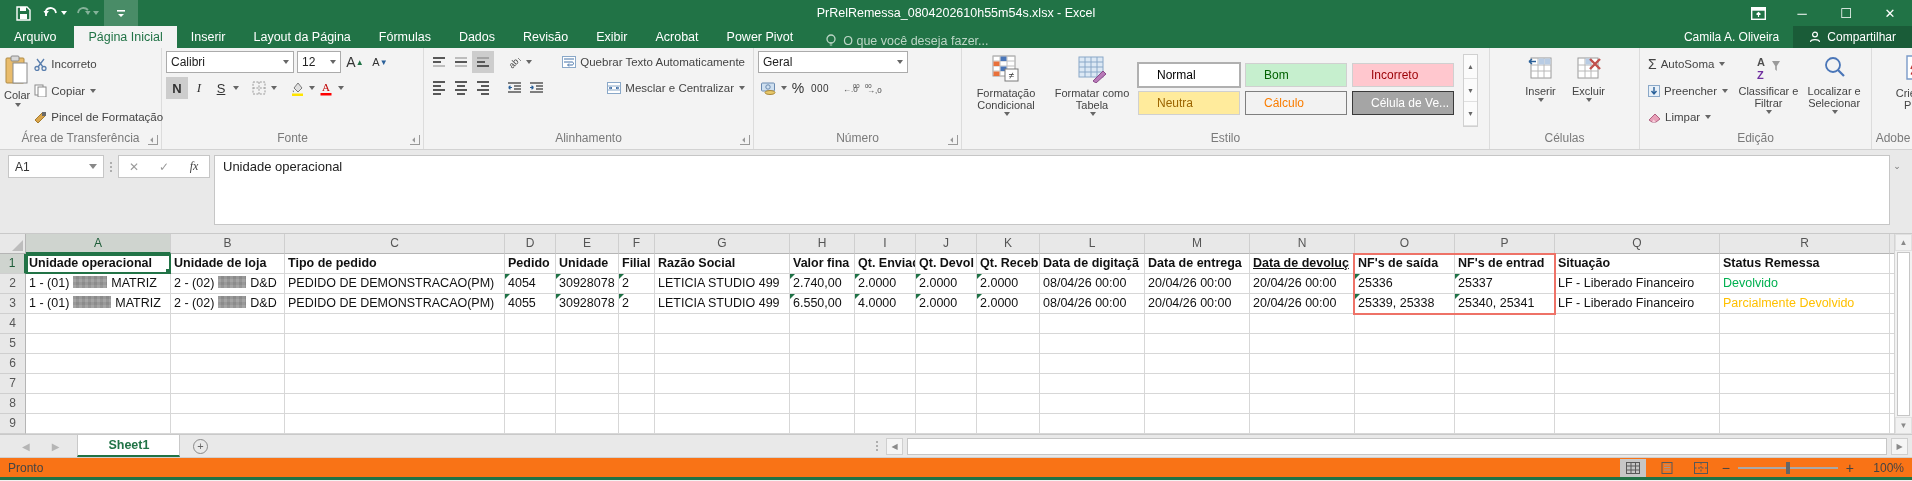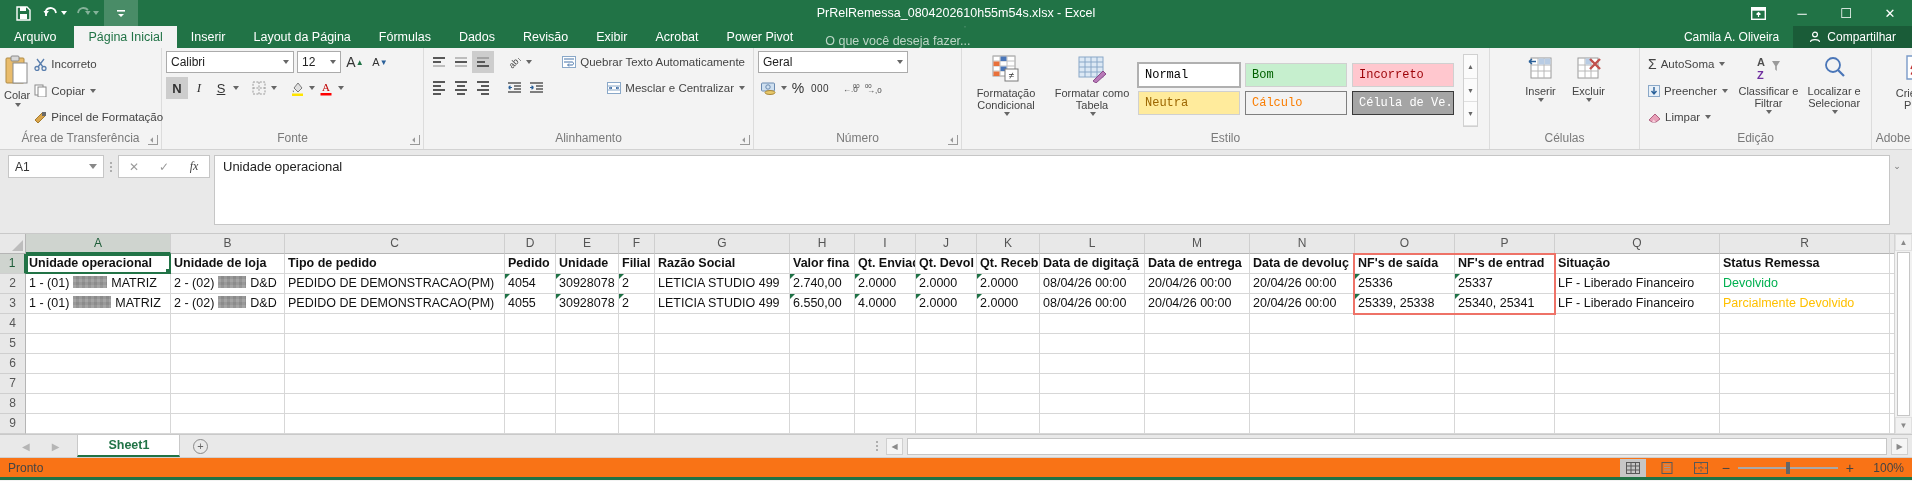--- a/index.html
+++ b/index.html
@@ -16,21 +16,21 @@
   .qbtn.disabled { opacity:.45; }
   .dropcaret { width:0; height:0; border-left:3px solid transparent; border-right:3px solid transparent; border-top:4px solid #fff; margin-left:2px; }
   .win-title { position:absolute; left:0; right:0; text-align:center; color:#fff; font-size:12.5px; pointer-events:none; }
   .wincontrols { margin-left:auto; display:flex; height:100%; }
   .wincontrols .wbtn { width:44px; height:26px; display:flex; align-items:center; justify-content:center; color:#fff; font-size:13px; }
 
   
   .tabrow { height:22px; background:#217346; display:flex; align-items:stretch; position:relative; }
   .rtab { padding:0 14px; display:flex; align-items:center; color:#fff; font-size:12.5px; white-space:nowrap; }
   .rtab.active { background:#f3f3f3; color:#217346; }
-  .tellme { display:flex; align-items:flex-end; gap:6px; color:#bcd6c6; margin-left:18px; font-size:12.5px;flex-direction:column; }
+  .tellme { display:flex; align-items:flex-end; gap:6px; color:#bcd6c6; margin-left:18px; font-size:12.5px; }
   .tab-right { margin-left:auto; display:flex; align-items:center; }
   .username { color:#fff; font-size:12px; margin-right:14px; }
   .sharebtn { background:#1a5c38; color:#fff; height:100%; display:flex; align-items:center; gap:6px; padding:0 16px; font-size:12px; }
 
   
   .ribbon { height:102px; background:#f3f3f3; border-bottom:1px solid #d2d2d2; display:flex; }
   .rgroup { position:relative; flex-shrink:0; border-right:1px solid #dcdcdc; display:flex; flex-direction:column; }
   .rg-content { flex:1; padding:3px 4px 0 4px; display:flex; }
   .rg-label { height:19px; text-align:center; font-size:12px; color:#7a7a7a; position:relative; line-height:17px; white-space:nowrap; }
   .launcher { position:absolute; right:3px; bottom:4px; width:10px; height:10px; border-right:1px solid #999; border-bottom:1px solid #999; }
@@ -40,21 +40,21 @@
   .smallcol { display:flex; flex-direction:column; justify-content:space-between; padding:2px 0; }
   .sbtn { display:flex; align-items:center; gap:4px; font-size:11.5px; color:#444; height:22px; padding:0 4px; white-space:nowrap; }
   .combo { background:#fff; border:1px solid #ababab; height:22px; display:flex; align-items:center; padding:0 4px; font-size:12px; color:#222; }
   .combo .car { margin-left:auto; width:0;height:0;border-left:3.5px solid transparent;border-right:3.5px solid transparent;border-top:4px solid #666; }
   .tgl { min-width:22px; height:22px; display:flex; align-items:center; justify-content:center; color:#333; font-size:13px; }
   .tgl.on { background:#cdcdcd; }
   .minicar { width:0;height:0;border-left:3px solid transparent;border-right:3px solid transparent;border-top:4px solid #666; margin-left:1px; }
   .vline { width:1px; background:#dcdcdc; margin:3px 4px; }
   .bars { display:inline-flex; flex-direction:column; gap:2px; justify-content:center; }
   .bars i { display:block; height:2px; background:#585858; }
-  .stylechip { width:102px; height:24px; border:1px solid #d0d0d0; display:flex; align-items:center; padding:0 6px; font-size:12px; white-space:nowrap; overflow:hidden;font-family:Liberation Mono, monospace; }
+  .stylechip { width:102px; height:24px; border:1px solid #d0d0d0; display:flex; align-items:center; padding:0 18px; font-size:12px; white-space:nowrap; overflow:hidden; }
   .stylechip.sel { outline:2px solid #b0b0b0; outline-offset:-1px; border:1px solid #fff; }
   .gallery { display:grid; grid-template-columns:repeat(3,104px); grid-auto-rows:27px; gap:1px 3px; align-content:center; }
   .galscroll { width:15px; border:1px solid #d0d0d0; background:#fbfbfb; display:flex; flex-direction:column; margin:3px 0 3px 3px; }
   .galscroll span { flex:1; display:flex; align-items:center; justify-content:center; font-size:7px; color:#666; border-bottom:1px solid #e0e0e0; }
 
   
   .fbar { height:84px; background:#e9e9e9; border-bottom:1px solid #c9c9c9; position:relative; padding:5px 8px 8px 8px; display:flex; align-items:flex-start; }
   .namebox { width:96px; height:23px; background:#fff; border:1px solid #c6c6c6; display:flex; align-items:center; padding:0 6px; font-size:12px; }
   .namebox .car { margin-left:auto; width:0;height:0;border-left:4px solid transparent;border-right:4px solid transparent;border-top:5px solid #888; }
   .fdots { width:14px; display:flex; flex-direction:column; align-items:center; gap:2px; padding-top:7px; }
@@ -625,21 +625,21 @@
           <div class="g-cell hdr" style="width: 51px;">Pedido</div>
           <div class="g-cell hdr" style="width: 63px;">Unidade</div>
           <div class="g-cell hdr" style="width: 36px;">Filial</div>
           <div class="g-cell hdr" style="width: 135px;">Razão Social</div>
           <div class="g-cell hdr" style="width: 65px;">Valor fina</div>
           <div class="g-cell hdr" style="width: 61px;">Qt. Enviad</div>
           <div class="g-cell hdr" style="width: 61px;">Qt. Devol</div>
           <div class="g-cell hdr" style="width: 63px;">Qt. Receb</div>
           <div class="g-cell hdr" style="width: 105px;">Data de digitaçã</div>
           <div class="g-cell hdr" style="width: 105px;">Data de entrega</div>
-          <div class="g-cell hdr" style="width: 105px;">Data de devoluç</div>
+          <div class="g-cell hdr" style="width: 105px; text-decoration: underline;">Data de devoluç</div>
           <div class="g-cell hdr" style="width: 100px;">NF's de saída</div>
           <div class="g-cell hdr" style="width: 100px;">NF's de entrad</div>
           <div class="g-cell hdr" style="width: 165px;">Situação</div>
           <div class="g-cell hdr" style="width: 170px;">Status Remessa</div>
           <div class="g-cell hdr" style="width: 40px;"></div>
         </div>
         <div class="g-row">
           <div class="g-rownum">2</div>
           <div class="g-cell" style="width: 145px;">1 - (01)<div class="redact" style="width: 34px;"></div>MATRIZ</div>
           <div class="g-cell" style="width: 114px;">2 - (02)<div class="redact" style="width: 28px;"></div>D&amp;D</div>

